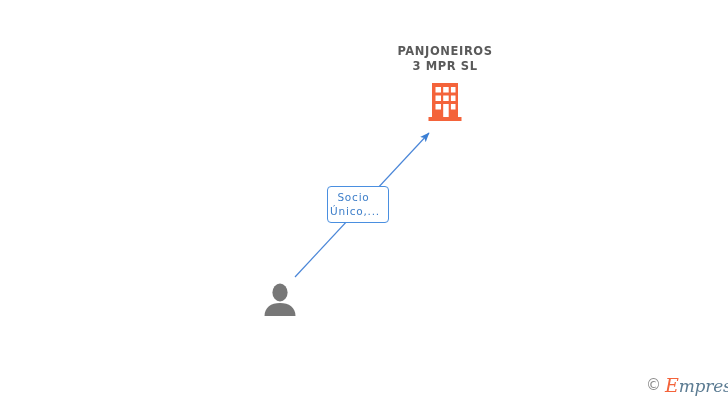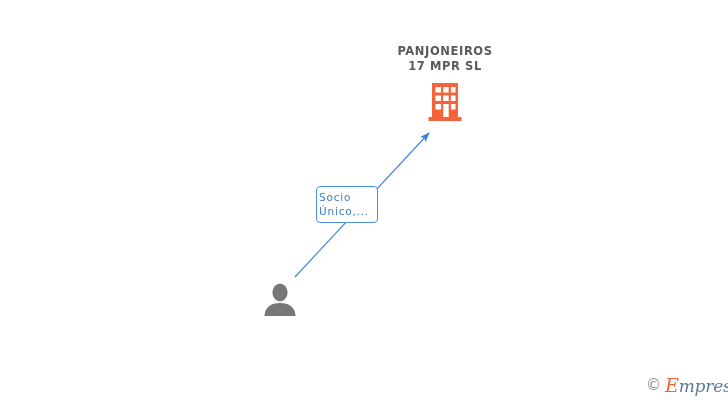--- a/index.html
+++ b/index.html
@@ -68,28 +68,29 @@
     font-size: 11.5px;
     color: #808080;
     letter-spacing: 0.5px;
     line-height: 16px;
     white-space: pre-line;
   }
 
   
   #relation-box {
     position: absolute;
-    left: 316px;
+    left: 327px;
     top: 186px;
     width: 62px;
     padding: 3px 11px 4px 2px;
     box-sizing: border-box;
     border: 1px solid #4a8fe0;
     border-radius: 4px;
     background: #ffffff;
+    text-align: center;
     font-size: 10.5px;
     color: #3d7ec9;
     letter-spacing: 0.8px;
     line-height: 14px;
     white-space: pre-line;
   }
 
   
   #watermark {
     position: absolute;
@@ -126,21 +127,21 @@
     <defs>
       <marker id="arrowhead" markerWidth="9" markerHeight="9" refX="7.5" refY="3.2" orient="auto">
         <path d="M0,0 L8,3.2 L0,6.4 L1.9,3.2 Z" fill="#3b7fd4"></path>
       </marker>
     </defs>
     <line x1="295" y1="277" x2="429" y2="133" stroke="#4a86d8" stroke-width="1.2" marker-end="url(#arrowhead)"></line>
   </svg>
 
   <div id="company-node">
     <div id="company-title">PANJONEIROS
-17 MPR SL</div>
+3 MPR SL</div>
     <svg id="company-icon" viewBox="0 0 34 38" xmlns="http://www.w3.org/2000/svg">
       <rect x="4" y="0" width="26" height="34" fill="#f4633a"></rect>
       <rect x="0.5" y="34" width="33" height="4" fill="#f4633a"></rect>
       <rect x="7.5" y="4" width="5.5" height="5.5" fill="#ffffff"></rect>
       <rect x="15.2" y="4" width="5.5" height="5.5" fill="#ffffff"></rect>
       <rect x="22.9" y="4" width="4.6" height="5.5" fill="#ffffff"></rect>
       <rect x="7.5" y="12.5" width="5.5" height="5.5" fill="#ffffff"></rect>
       <rect x="15.2" y="12.5" width="5.5" height="5.5" fill="#ffffff"></rect>
       <rect x="22.9" y="12.5" width="4.6" height="5.5" fill="#ffffff"></rect>
       <rect x="7.5" y="21" width="5.5" height="5.5" fill="#ffffff"></rect>

